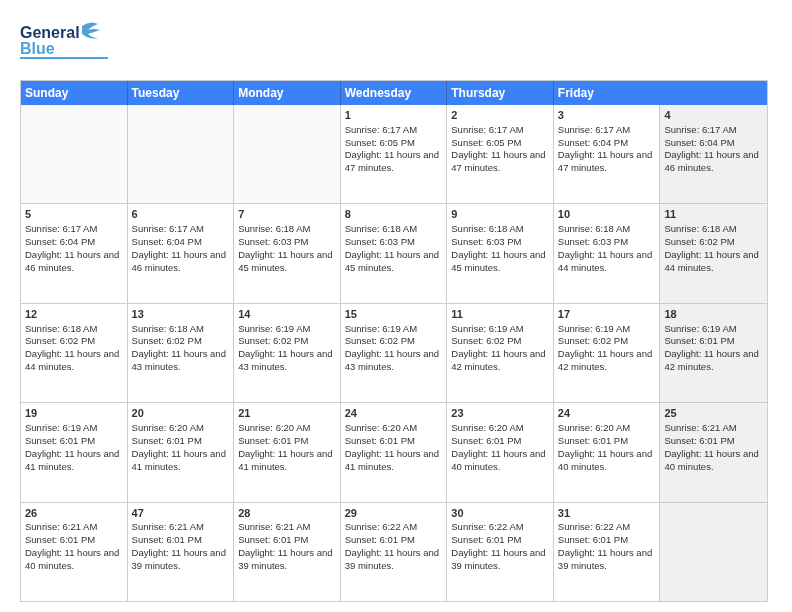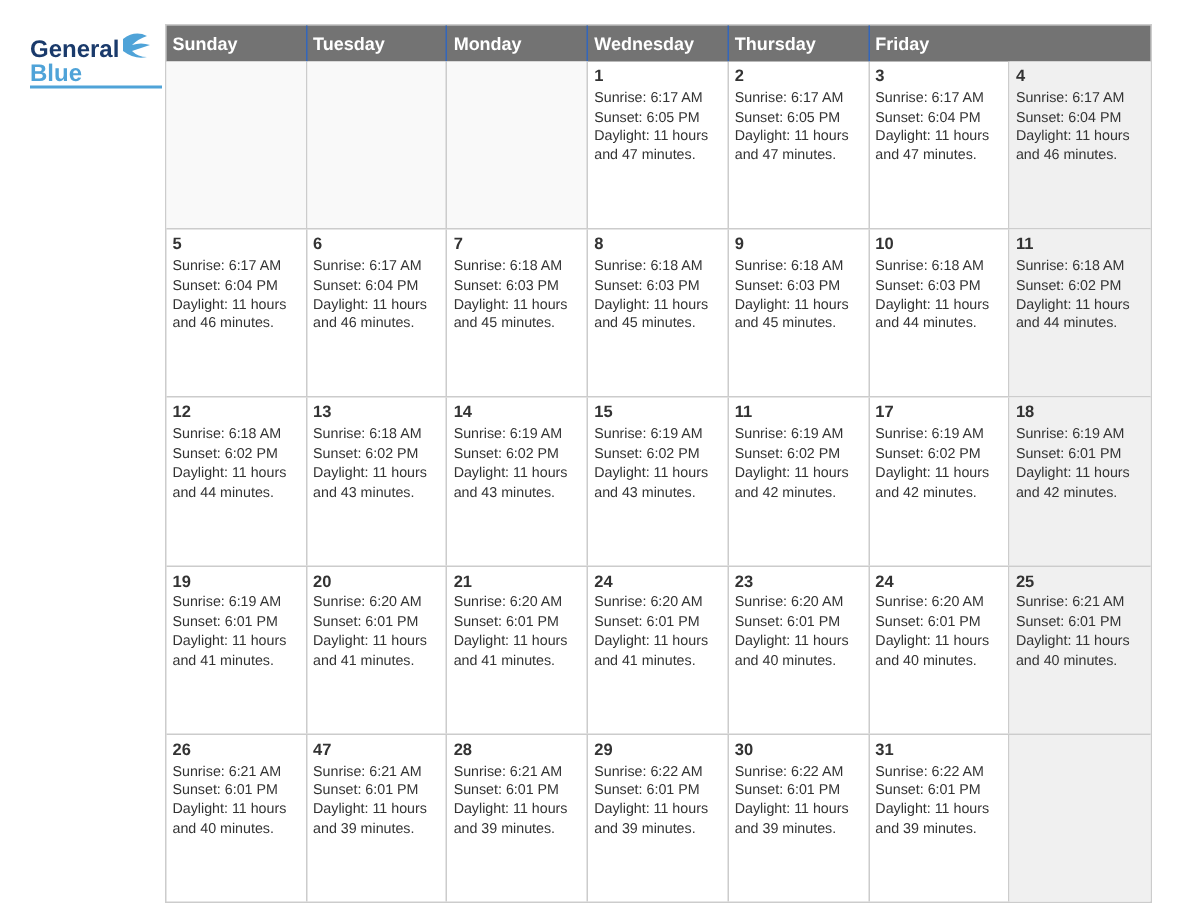--- a/index.html
+++ b/index.html
@@ -8,21 +8,21 @@
       background: #fff;
       width: 792px;
       height: 612px;
       overflow: hidden;
     }
     .page {
       width: 788px;
       height: 612px;
       padding: 16px 20px 10px 20px;
       display: flex;
-      flex-direction: row;
+      flex-direction: column;
     }
     .header {
       display: flex;
       justify-content: space-between;
       align-items: flex-start;
       margin-bottom: 10px;
     }
     .title-block {
       text-align: right;
     }
@@ -37,21 +37,21 @@
     }
     .calendar {
       flex: 1;
       display: flex;
       flex-direction: column;
       border: 1px solid #ccc;
     }
     .cal-header {
       display: grid;
       grid-template-columns: repeat(7, 1fr);
-      background: #737373;
+      background: #3b82f6;
     }
     .cal-header-cell {
       color: #fff;
       font-size: 12px;
       font-weight: bold;
       padding: 5px 4px;
       text-align: left;
       border-right: 1px solid #3366bb;
     }
     .cal-header-cell:last-child { border-right: none; }

